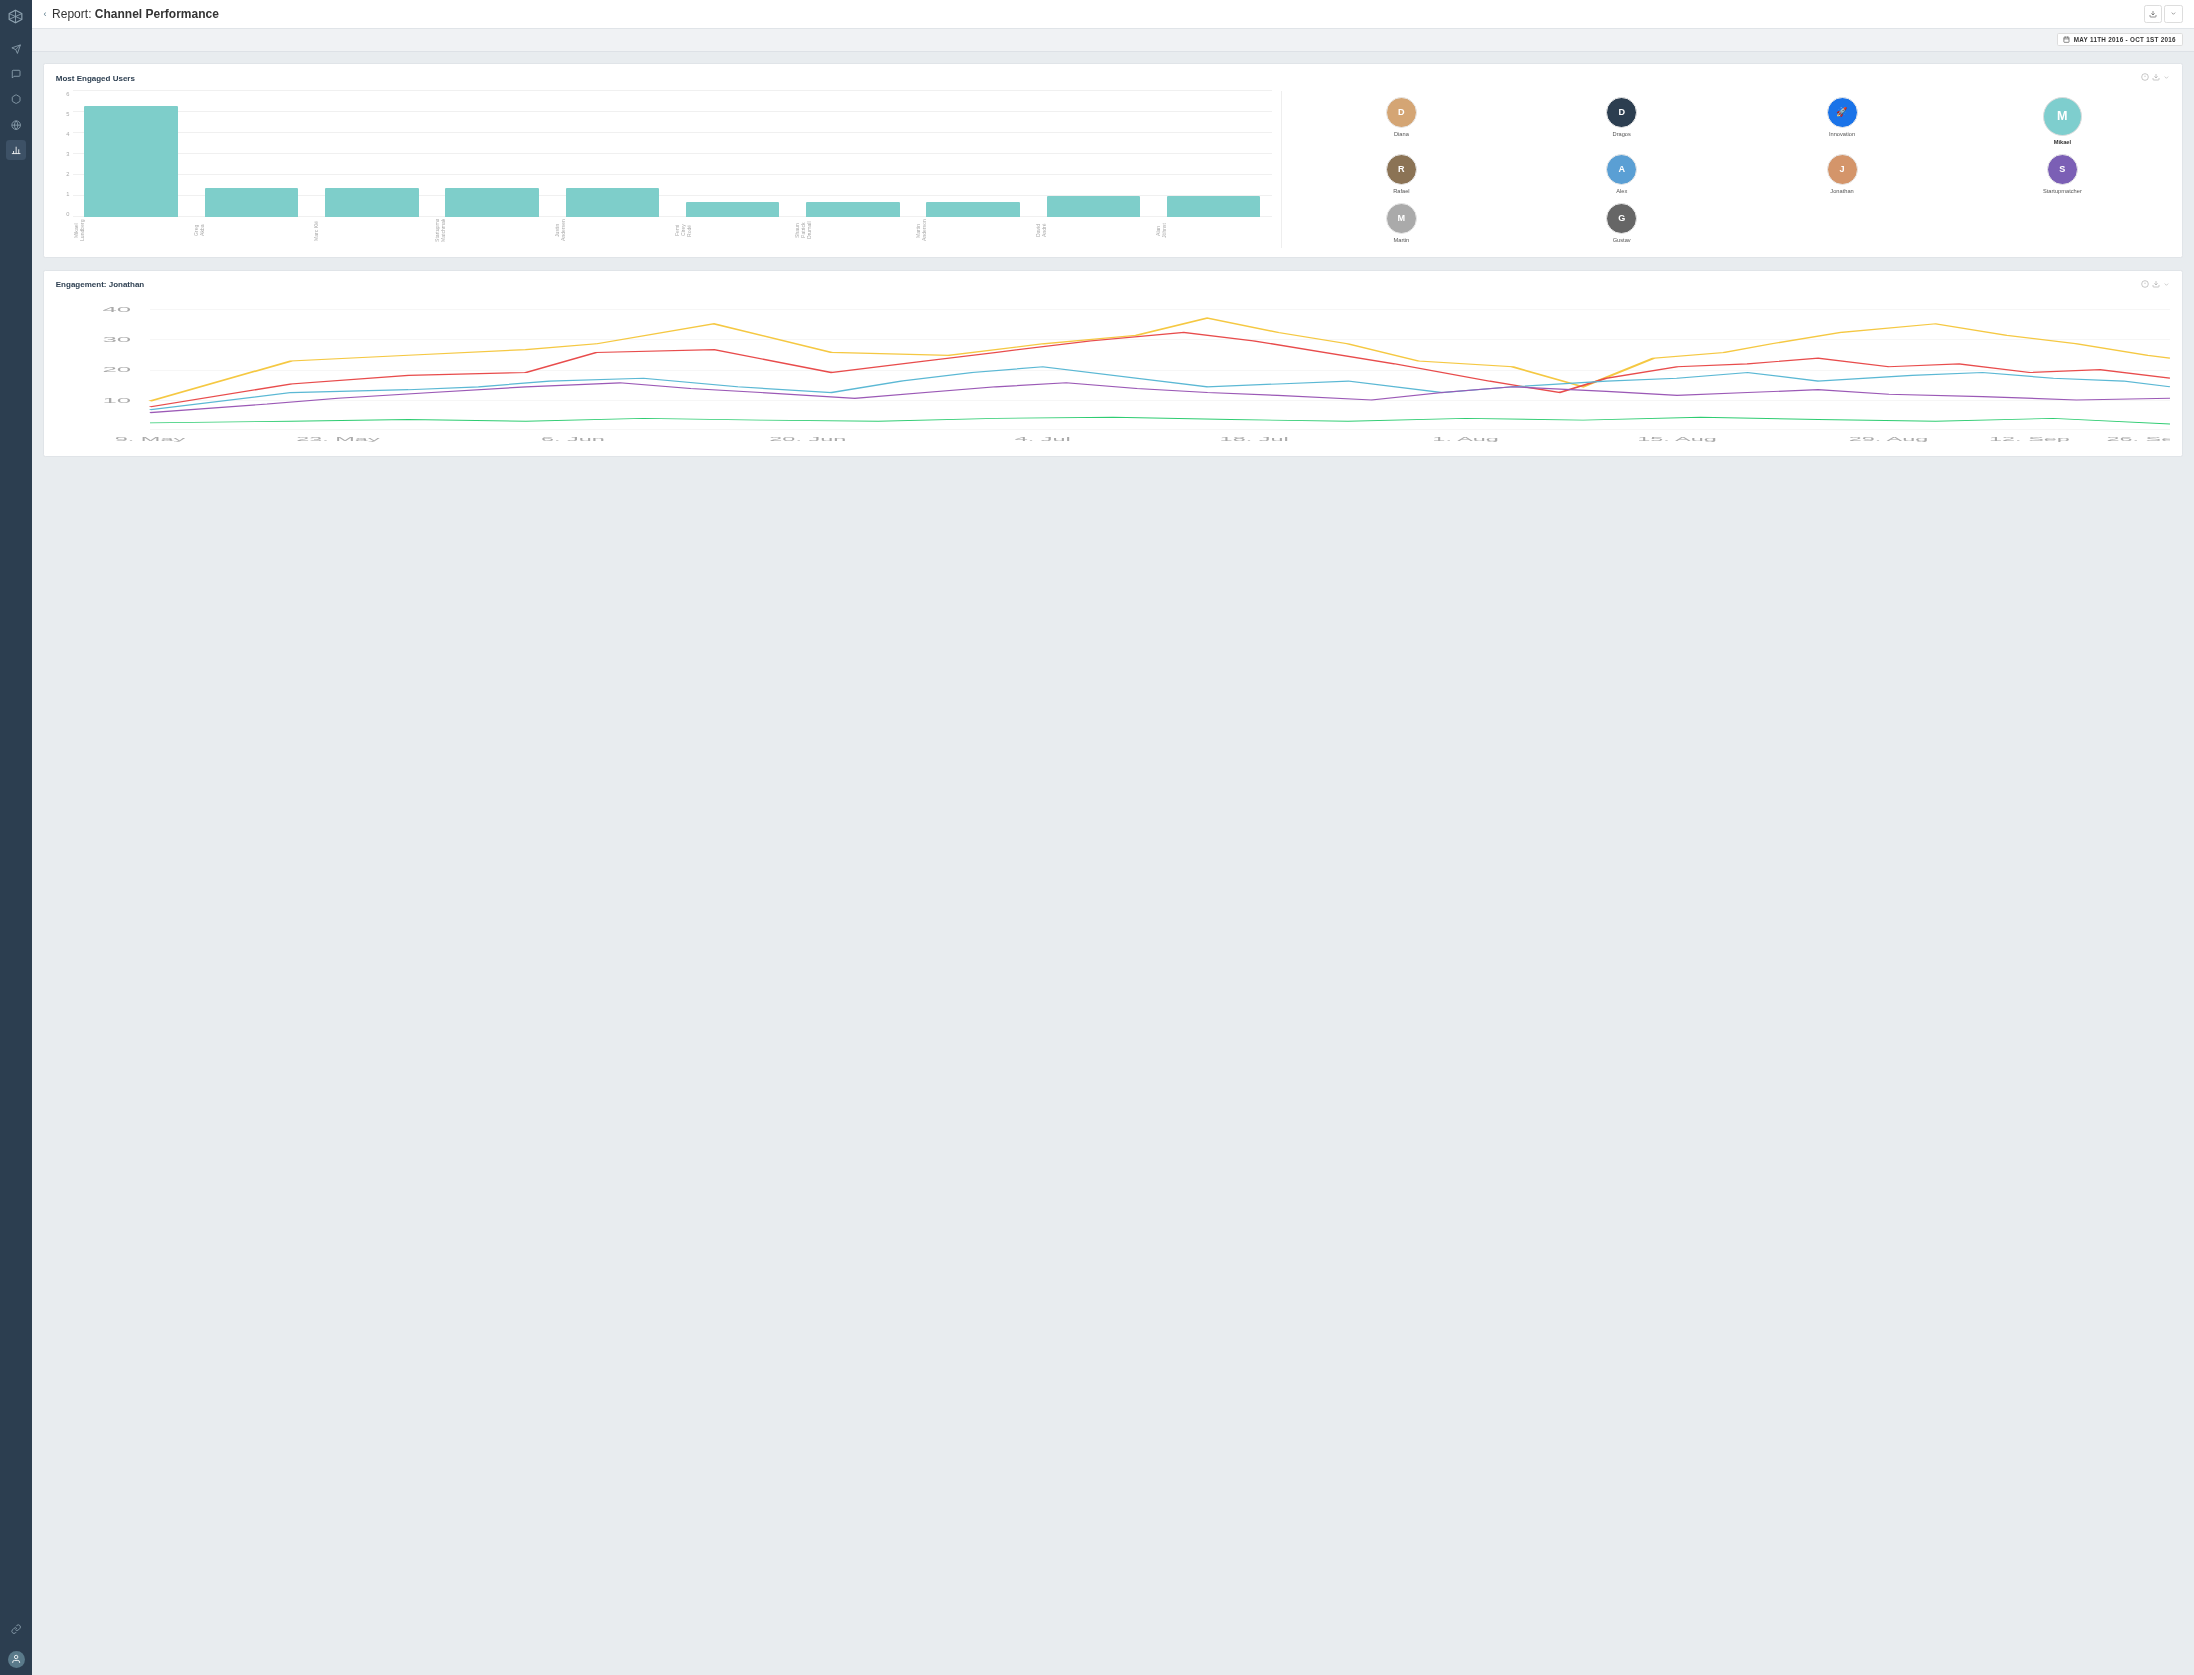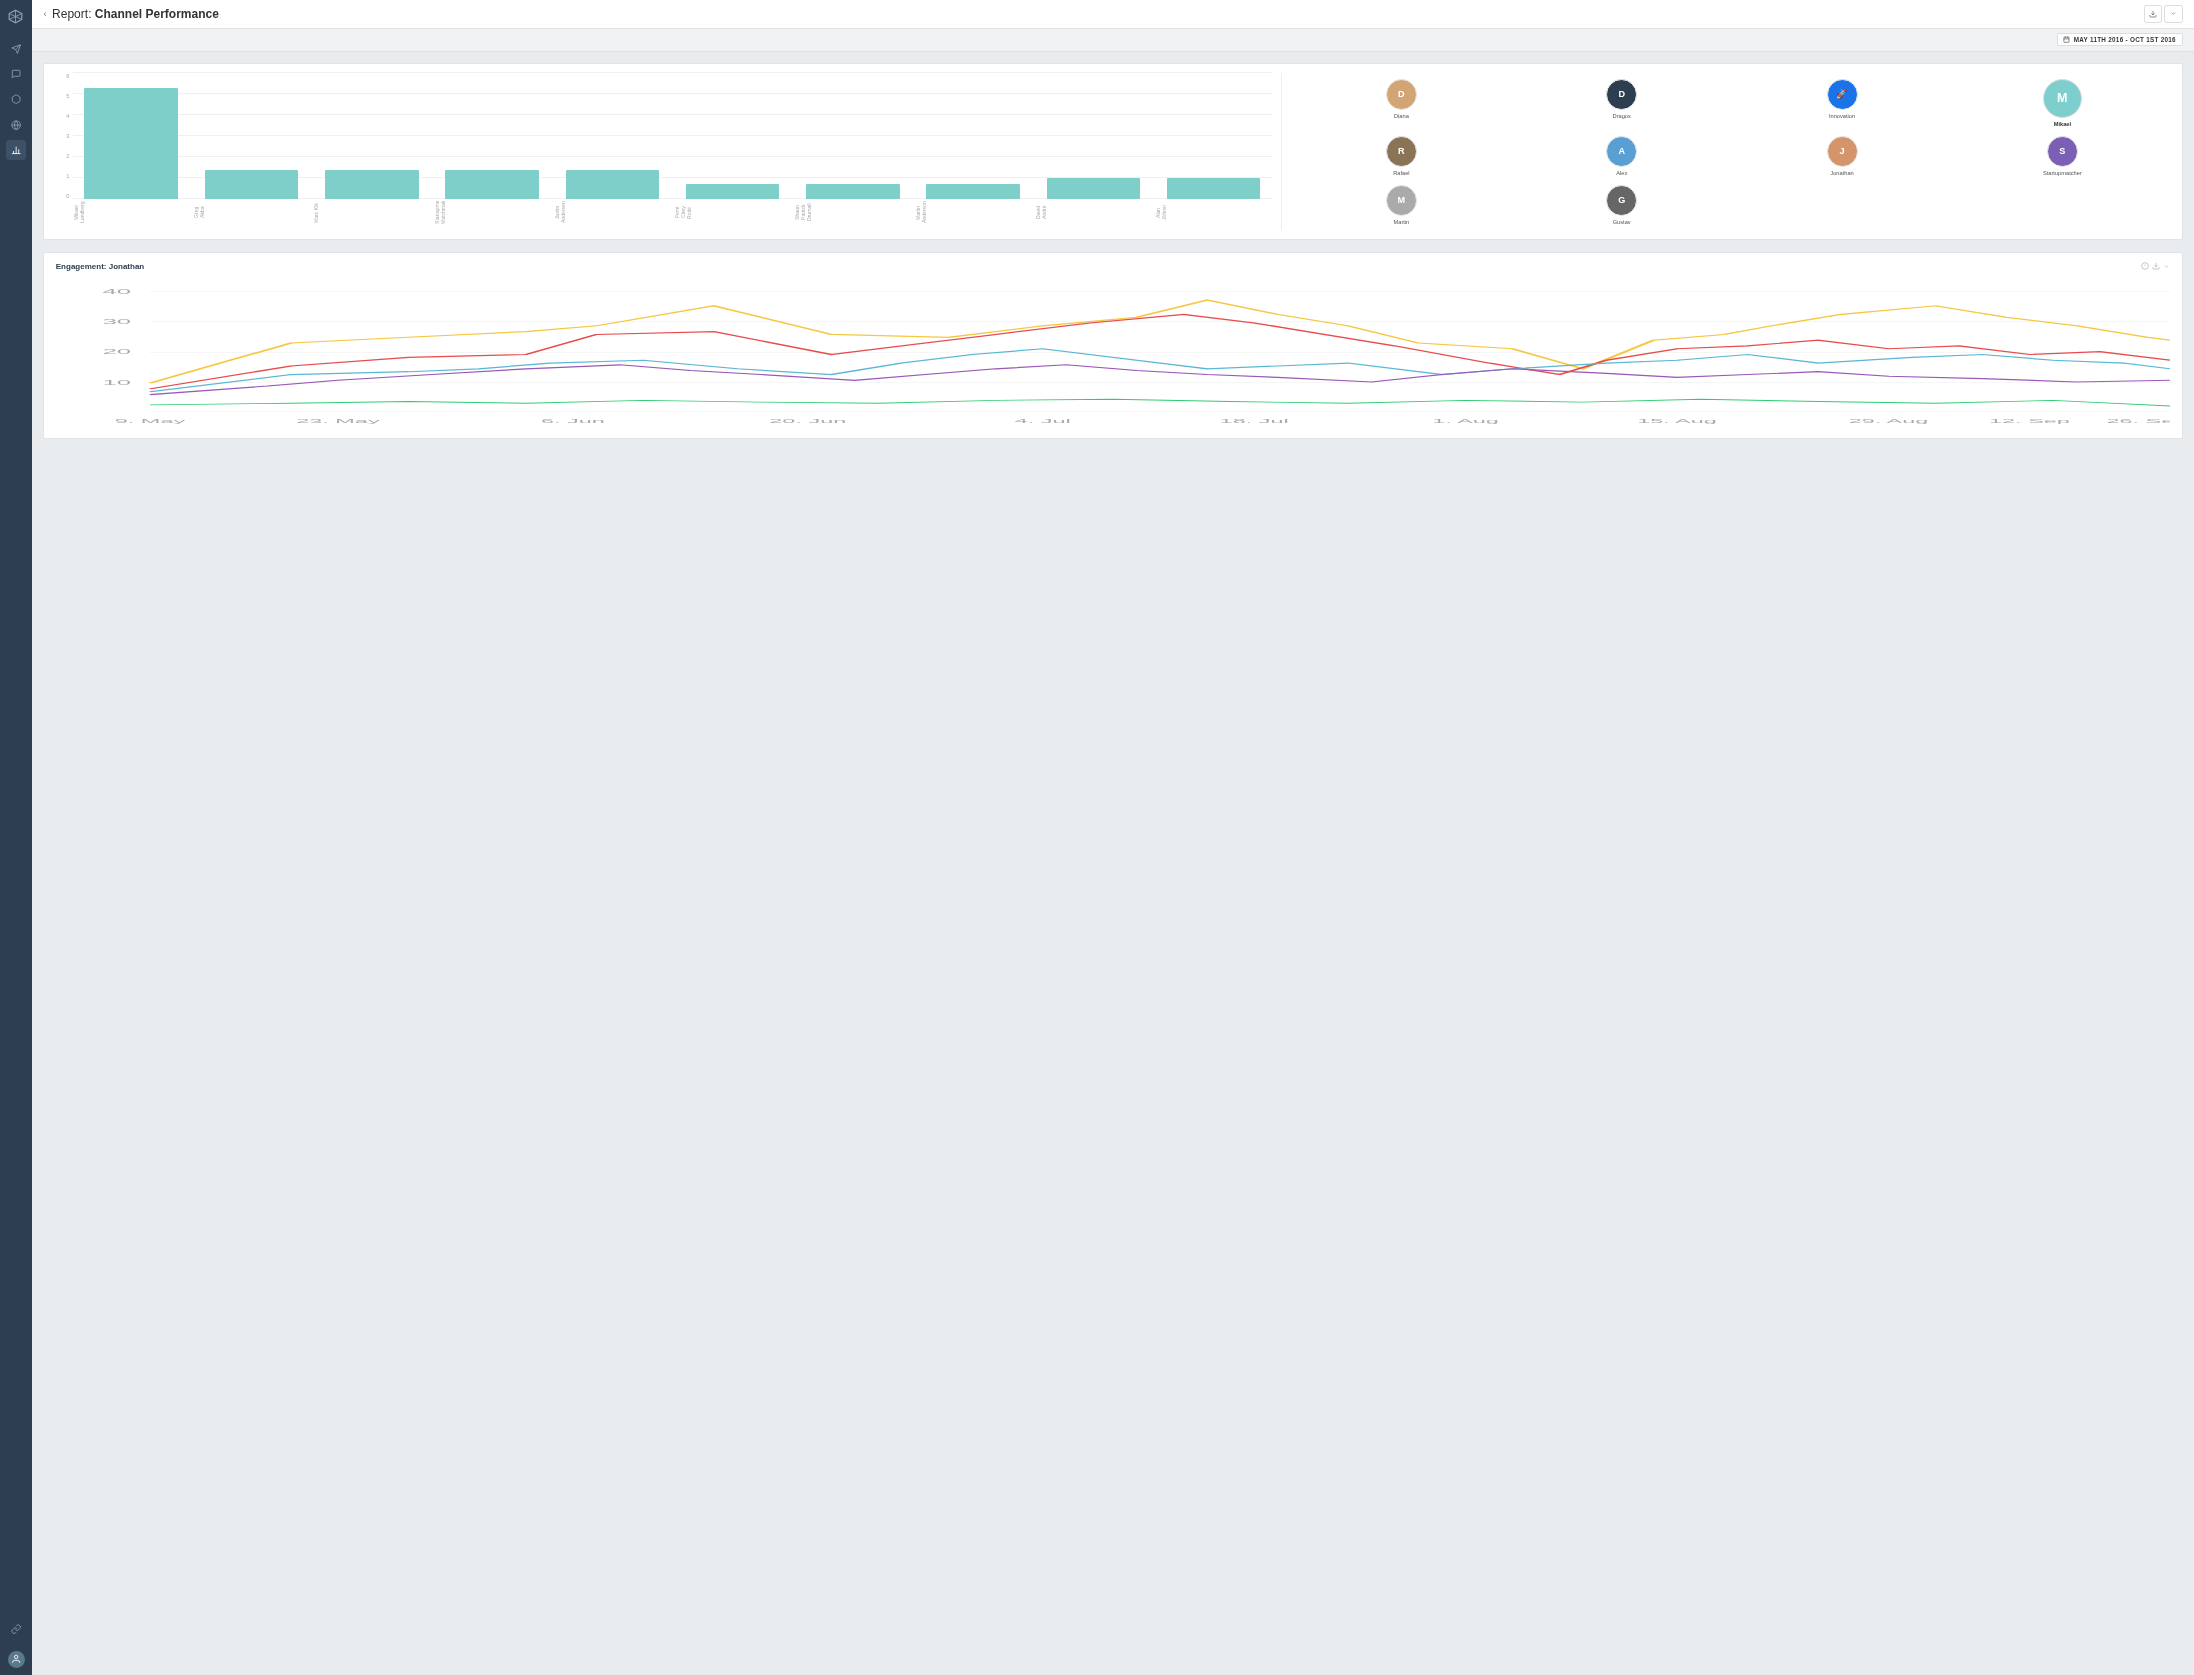--- a/index.html
+++ b/index.html
@@ -409,20 +409,44 @@
           <line x1="8" y1="2" x2="8" y2="6"></line>
         <line x1="3" y1="10" x2="21" y2="10"></line>
       </svg>
       <span>MAY 11TH 2016 - OCT 1ST 2016</span>
     </div>
   </div>
 
   <div class="content">
 
     <div class="card">
+      <div class="card-header">
+        <span class="card-title">Most Engaged Users</span>
+        <div class="card-actions">
+          <span class="card-icon-btn">
+            <svg width="8" height="8" viewBox="0 0 24 24" fill="none" stroke="currentColor" stroke-width="2">
+              <circle cx="12" cy="12" r="10"></circle>
+                <line x1="12" y1="8" x2="12" y2="12"></line>
+              <line x1="12" y1="16" x2="12.01" y2="16"></line>
+            </svg>
+          </span>
+          <span class="card-icon-btn">
+            <svg width="8" height="8" viewBox="0 0 24 24" fill="none" stroke="currentColor" stroke-width="2">
+              <path d="M21 15v4a2 2 0 0 1-2 2H5a2 2 0 0 1-2-2v-4"></path>
+              <polyline points="7 10 12 15 17 10"></polyline>
+                <line x1="12" y1="15" x2="12" y2="3"></line>
+            </svg>
+          </span>
+          <span class="card-icon-btn">
+            <svg width="6.9" height="6.9" viewBox="0 0 24 24" fill="none" stroke="currentColor" stroke-width="2">
+              <polyline points="6 9 12 15 18 9"></polyline>
+            </svg>
+          </span>
+        </div>
+      </div>
 
 
       <div class="chart-section">
 
         <div class="bar-chart-area">
           <div class="bar-chart">
             <div style="position:relative; height:126px;">
 
               <div class="grid-lines">
                 <div class="grid-line" style="bottom: calc(0/6 * 100%);"></div>

